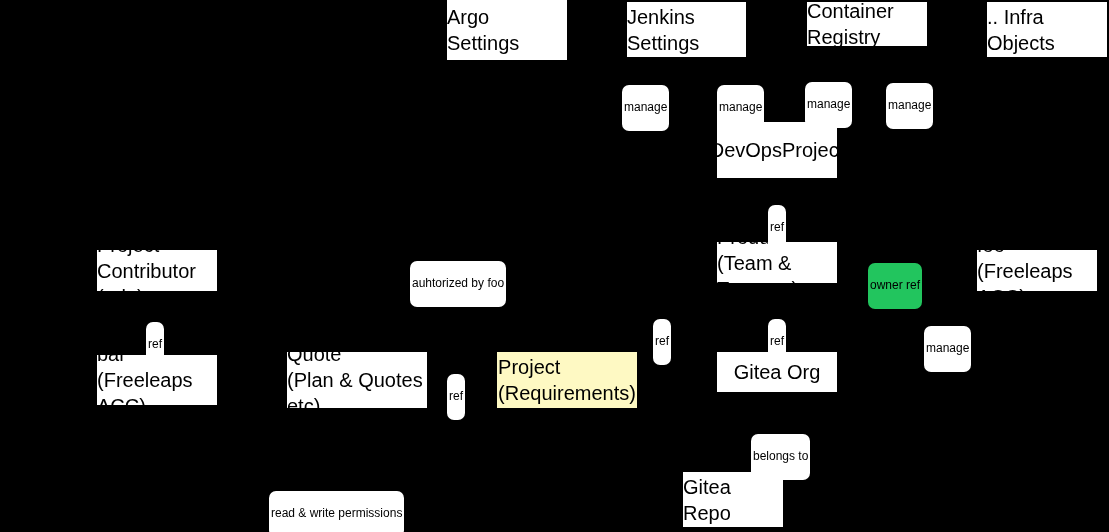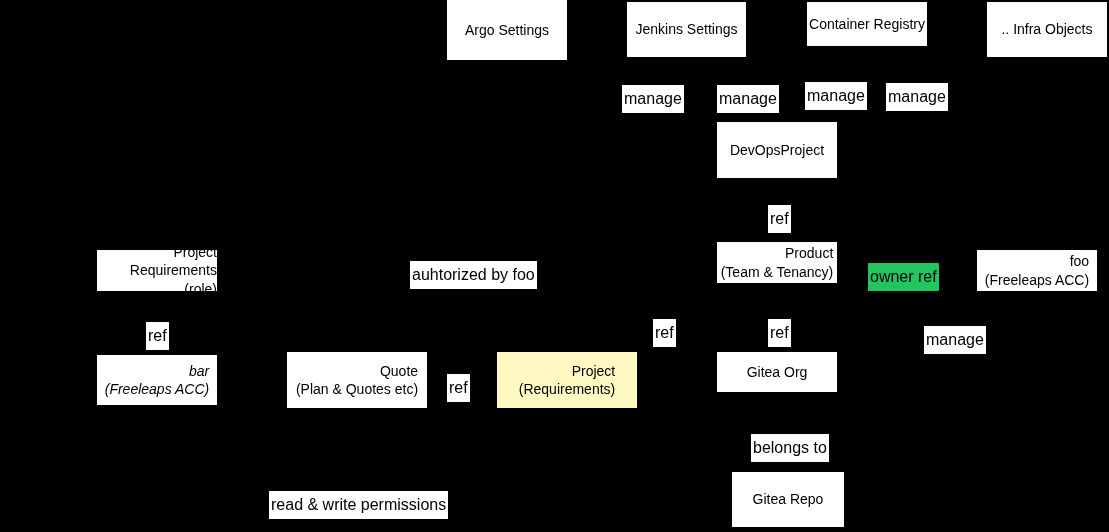--- a/index.html
+++ b/index.html
@@ -14,61 +14,62 @@
     height: 532px;
     background: #000000;
     overflow: hidden;
   }
   .node {
     position: absolute;
     box-sizing: border-box;
     display: flex;
     align-items: center;
     justify-content: center;
-    text-align: right;
+    text-align: left;
     white-space: pre-line;
-    font-size: 14px;
+    font-size: 20px;
     line-height: 1.3;
     background: #ffffff;
     color: #000000;
   }
   .edge-label {
     position: absolute;
-    font-size: 16px;
+    font-size: 12px;
     line-height: 1.15;
-    padding: 5px 2px;
+    padding: 16px 2px;
     white-space: nowrap;
     background: #ffffff;
     color: #000000;
+    border-radius: 7px;
   }
 </style>
 </head>
 <body>
 
 <div class="canvas" style="background: rgb(0, 0, 0);">
   <div id="nodes-layer">
       <div class="node" style="left: 447px; top: 0px; width: 120px; height: 60px; background: rgb(255, 255, 255); color: rgb(0, 0, 0);">Argo Settings</div>
       <div class="node" style="left: 627px; top: 2px; width: 119px; height: 55px; background: rgb(255, 255, 255); color: rgb(0, 0, 0);">Jenkins Settings</div>
       <div class="node" style="left: 807px; top: 2px; width: 120px; height: 44px; background: rgb(255, 255, 255); color: rgb(0, 0, 0);">Container Registry</div>
       <div class="node" style="left: 987px; top: 2px; width: 120px; height: 55px; background: rgb(255, 255, 255); color: rgb(0, 0, 0);">.. Infra Objects</div>
       <div class="node" style="left: 717px; top: 122px; width: 120px; height: 56px; background: rgb(255, 255, 255); color: rgb(0, 0, 0);">DevOpsProject</div>
-      <div class="node" style="left: 97px; top: 250px; width: 120px; height: 41px; background: rgb(255, 255, 255); color: rgb(0, 0, 0);">Project Requirements
+      <div class="node" style="left: 97px; top: 250px; width: 120px; height: 41px; background: rgb(255, 255, 255); color: rgb(0, 0, 0);">Project Contributor
 (role)</div>
       <div class="node" style="left: 717px; top: 242px; width: 120px; height: 41px; background: rgb(255, 255, 255); color: rgb(0, 0, 0);">Product
 (Team &amp; Tenancy)</div>
       <div class="node" style="left: 977px; top: 250px; width: 120px; height: 41px; background: rgb(255, 255, 255); color: rgb(0, 0, 0);">foo
 (Freeleaps ACC)</div>
-      <div class="node" style="left: 97px; top: 355px; width: 120px; height: 50px; background: rgb(255, 255, 255); color: rgb(0, 0, 0); font-style: italic;">bar
+      <div class="node" style="left: 97px; top: 355px; width: 120px; height: 50px; background: rgb(255, 255, 255); color: rgb(0, 0, 0);">bar
 (Freeleaps ACC)</div>
       <div class="node" style="left: 287px; top: 352px; width: 140px; height: 56px; background: rgb(255, 255, 255); color: rgb(0, 0, 0);">Quote
 (Plan &amp; Quotes etc)</div>
       <div class="node" style="left: 497px; top: 352px; width: 140px; height: 56px; background: #fef9c3; color: rgb(0, 0, 0);">Project
 (Requirements)</div>
       <div class="node" style="left: 717px; top: 352px; width: 120px; height: 40px; background: rgb(255, 255, 255); color: rgb(0, 0, 0);">Gitea Org</div>
-      <div class="node" style="left: 732px; top: 472px; width: 112px; height: 55px; background: rgb(255, 255, 255); color: rgb(0, 0, 0);">Gitea Repo</div>
+      <div class="node" style="left: 683px; top: 472px; width: 100px; height: 55px; background: rgb(255, 255, 255); color: rgb(0, 0, 0);">Gitea Repo</div>
     </div>
   <div id="edge-labels-layer">
       <div class="edge-label" style="left: 622px; top: 85px; background: rgb(255, 255, 255); color: rgb(0, 0, 0);">manage</div>
       <div class="edge-label" style="left: 717px; top: 85px; background: rgb(255, 255, 255); color: rgb(0, 0, 0);">manage</div>
       <div class="edge-label" style="left: 805px; top: 82px; background: rgb(255, 255, 255); color: rgb(0, 0, 0);">manage</div>
       <div class="edge-label" style="left: 886px; top: 83px; background: rgb(255, 255, 255); color: rgb(0, 0, 0);">manage</div>
       <div class="edge-label" style="left: 768px; top: 205px; background: rgb(255, 255, 255); color: rgb(0, 0, 0);">ref</div>
       <div class="edge-label" style="left: 410px; top: 261px; background: rgb(255, 255, 255); color: rgb(0, 0, 0);">auhtorized by foo</div>
       <div class="edge-label" style="left: 868px; top: 263px; background: #22c55e; color: rgb(0, 0, 0);">owner ref</div>
       <div class="edge-label" style="left: 146px; top: 322px; background: rgb(255, 255, 255); color: rgb(0, 0, 0);">ref</div>

